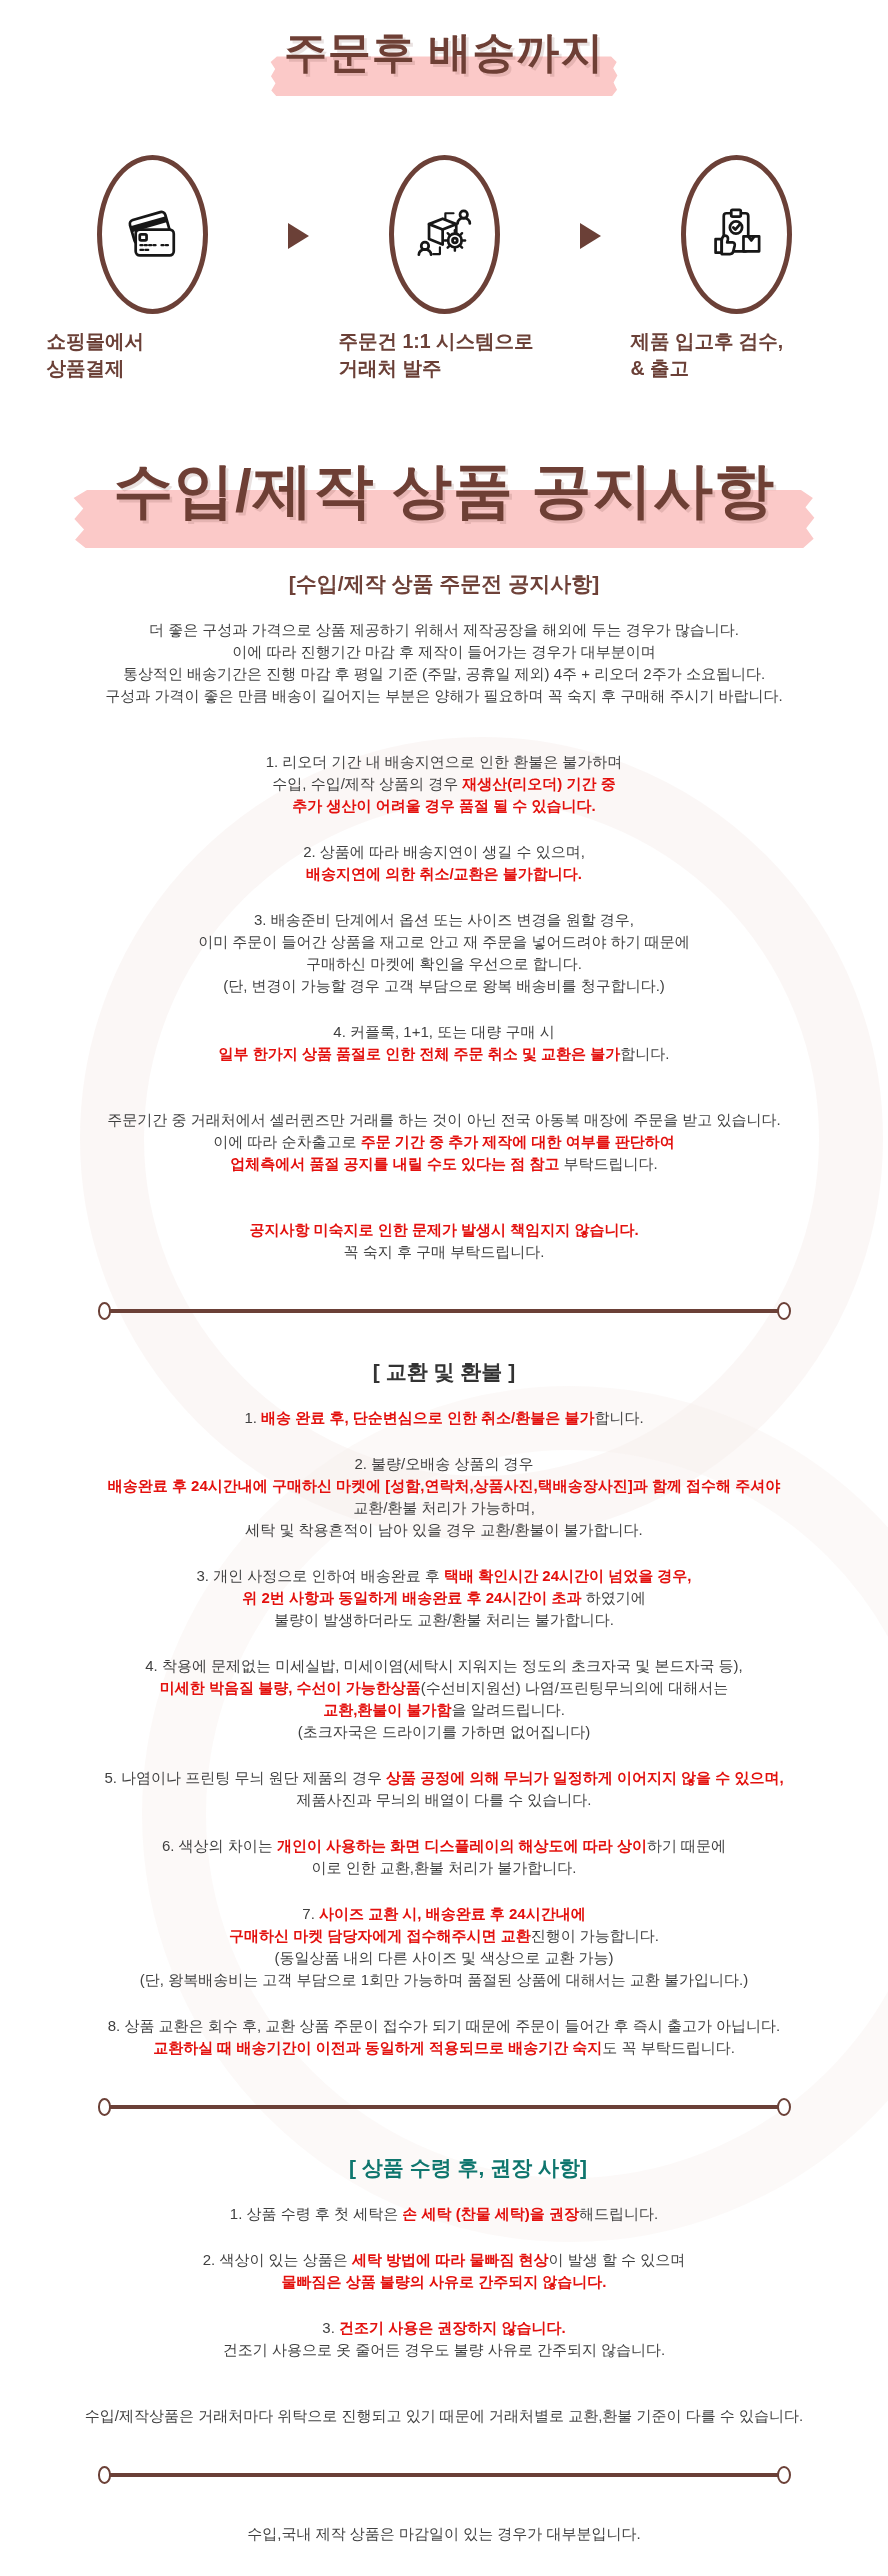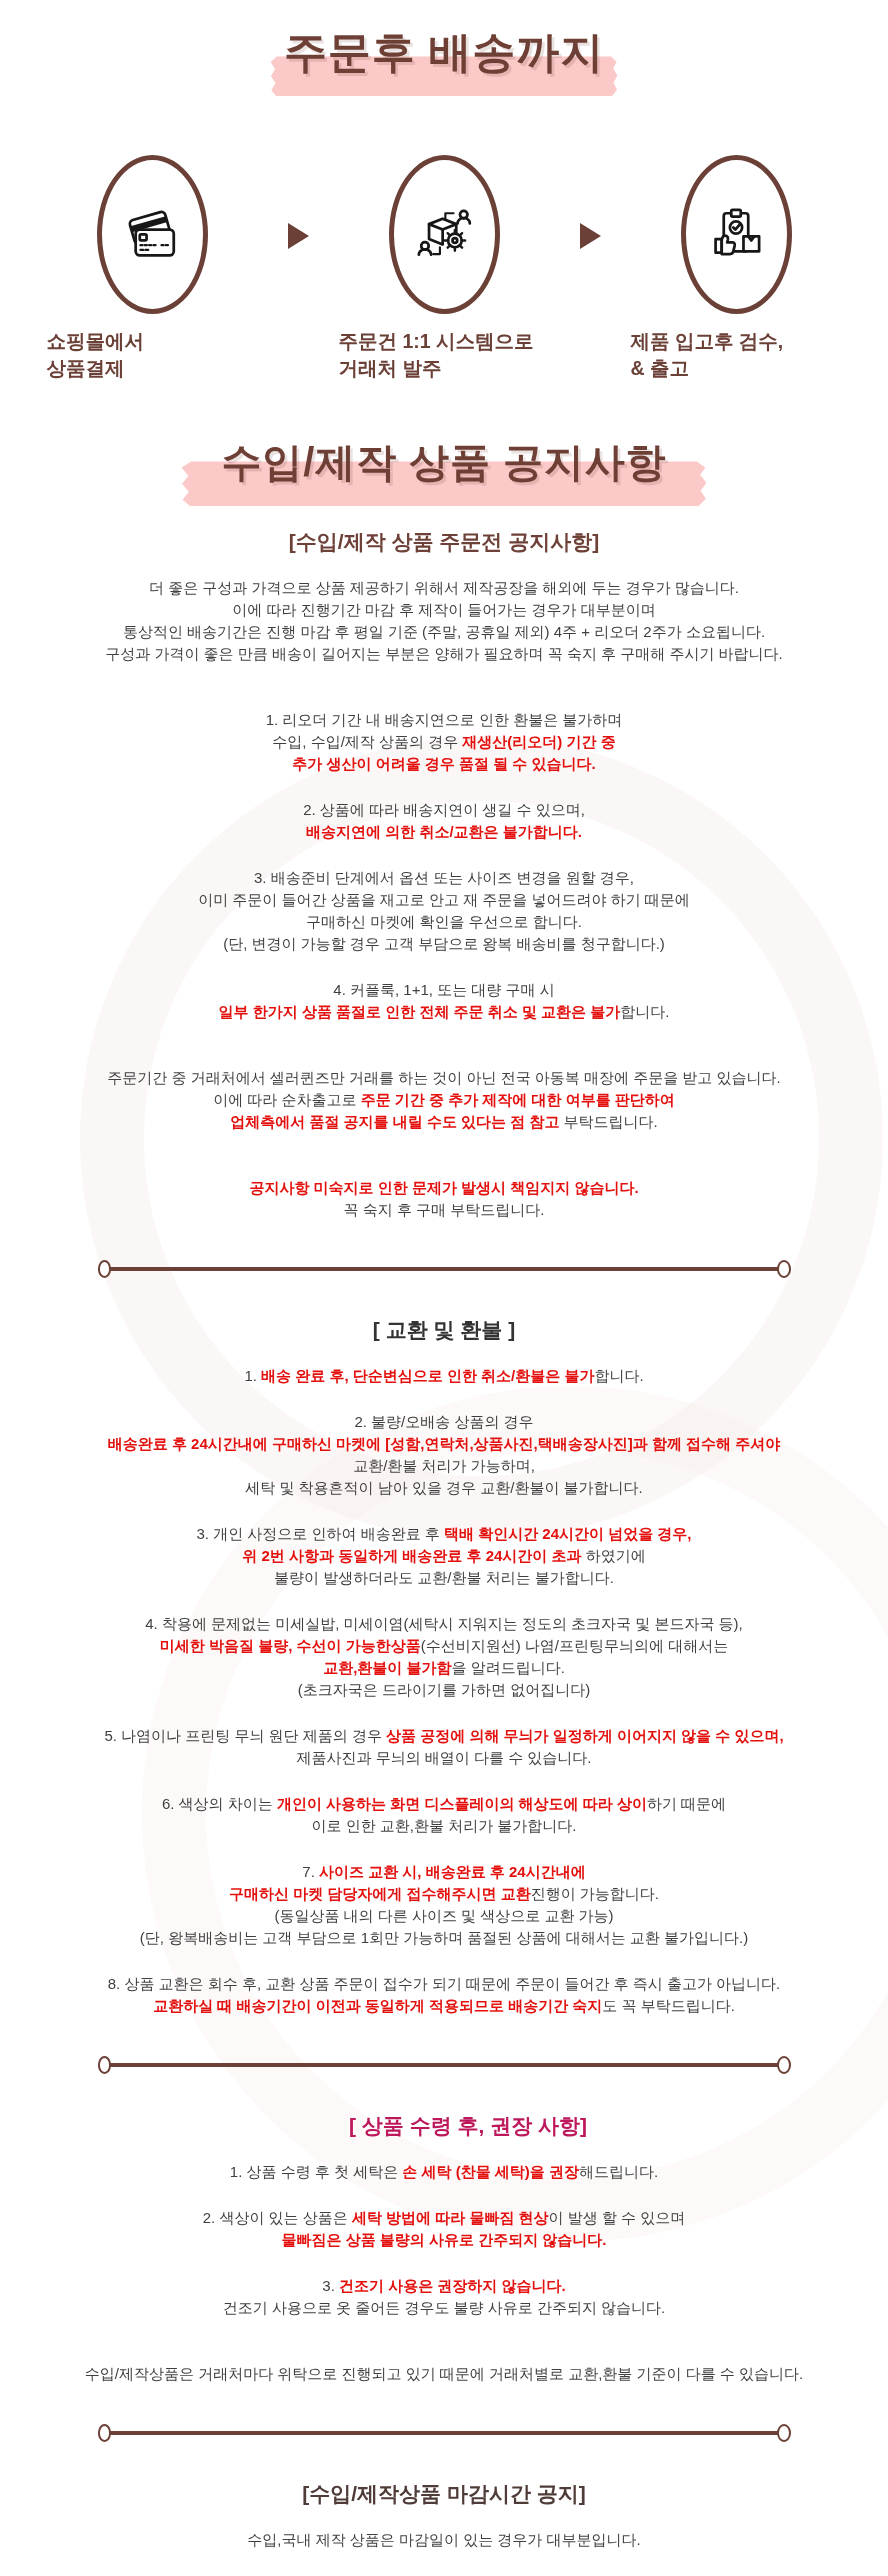--- a/index.html
+++ b/index.html
@@ -17,21 +17,21 @@
   .hero{padding-top:24px;text-align:center;}
   .hero2{margin-top:53px;text-align:center;}
   .big-title{position:relative;display:inline-block;font-weight:800;color:#6e3f35;
              letter-spacing:0.9px;text-shadow:2.7px 2.7px 0 rgba(110,63,53,0.15);}
   .big-title .txt{position:relative;z-index:1;}
   .big-title .band{position:absolute;z-index:0;background:#fbc9c8;
       clip-path:polygon(2% 0,98% 0,99.6% 14%,98.6% 30%,99.8% 48%,98.7% 66%,99.7% 84%,98.3% 100%,
                         1.8% 100%,0.4% 86%,1.6% 68%,0.3% 50%,1.5% 32%,0.2% 14%);}
   .t1{font-size:43px;}
   .t1 .band{left:-14px;right:-14px;top:56%;bottom:-14px;}
-  .t2{font-size:40px;}
+  .t2{font-size:60px;margin-top:16px;}
   .t2 .band{left:-41px;right:-41px;top:48%;bottom:-16px;}
 
   
   .process{margin-top:73px;display:flex;justify-content:center;align-items:flex-start;gap:30px;}
   .step{width:211px;text-align:left;}
   .oval{width:101px;height:149px;margin:0 auto;border:5.3px solid #6b4037;border-radius:50%;
         display:flex;align-items:center;justify-content:center;background:#fff;}
   .oval svg{width:68px;height:68px;}
   .step-label{margin-top:14px;font-size:19.5px;line-height:27px;color:#6b4037;font-weight:600;}
   .arrow{margin-top:68px;width:0;height:0;border-left:21px solid #6b4037;
@@ -237,41 +237,40 @@
         </div>
         <div class="para">
           <span class="line"><span>8. 상품 교환은 회수 후, 교환 상품 주문이 접수가 되기 때문에 주문이 들어간 후 즉시 출고가 아닙니다.</span></span>
           <span class="line"><span class="red">교환하실 때 배송기간이 이전과 동일하게 적용되므로 배송기간 숙지</span><span>도 꼭 부탁드립니다.</span></span>
         </div>
         <div class="divider">
           <span class="ring"></span>
           <span class="bar"></span>
           <span class="ring"></span>
         </div>
-        <div class="sec-header" style="color: #be185d; padding-left: 48px;">[ 상품 수령 후, 권장 사항]</div>
+        <div class="sec-header" style="color: #0f766e; padding-left: 48px;">[ 상품 수령 후, 권장 사항]</div>
         <div class="para">
           <span class="line"><span>1. 상품 수령 후 첫 세탁은 </span><span class="red">손 세탁 (찬물 세탁)을 권장</span><span>해드립니다.</span></span>
         </div>
         <div class="para">
           <span class="line"><span>2. 색상이 있는 상품은 </span><span class="red">세탁 방법에 따라 물빠짐 현상</span><span>이 발생 할 수 있으며</span></span>
           <span class="line"><span class="red">물빠짐은 상품 불량의 사유로 간주되지 않습니다.</span></span>
         </div>
         <div class="para">
           <span class="line"><span>3. </span><span class="red">건조기 사용은 권장하지 않습니다.</span></span>
           <span class="line"><span>건조기 사용으로 옷 줄어든 경우도 불량 사유로 간주되지 않습니다.</span></span>
         </div>
         <div class="para gap-lg">
           <span class="line"><span>수입/제작상품은 거래처마다 위탁으로 진행되고 있기 때문에 거래처별로 교환,환불 기준이 다를 수 있습니다.</span></span>
         </div>
         <div class="divider">
           <span class="ring"></span>
           <span class="bar"></span>
           <span class="ring"></span>
         </div>
-        <div class="sec-header" style="color: rgb(79, 60, 56);">[수입/제작상품 마감시간 공지]</div>
         <div class="para">
           <span class="line"><span>수입,국내 제작 상품은 마감일이 있는 경우가 대부분입니다.</span></span>
         </div>
       </div>
 
   </div>
 </div>
 
 
 </body></html>

